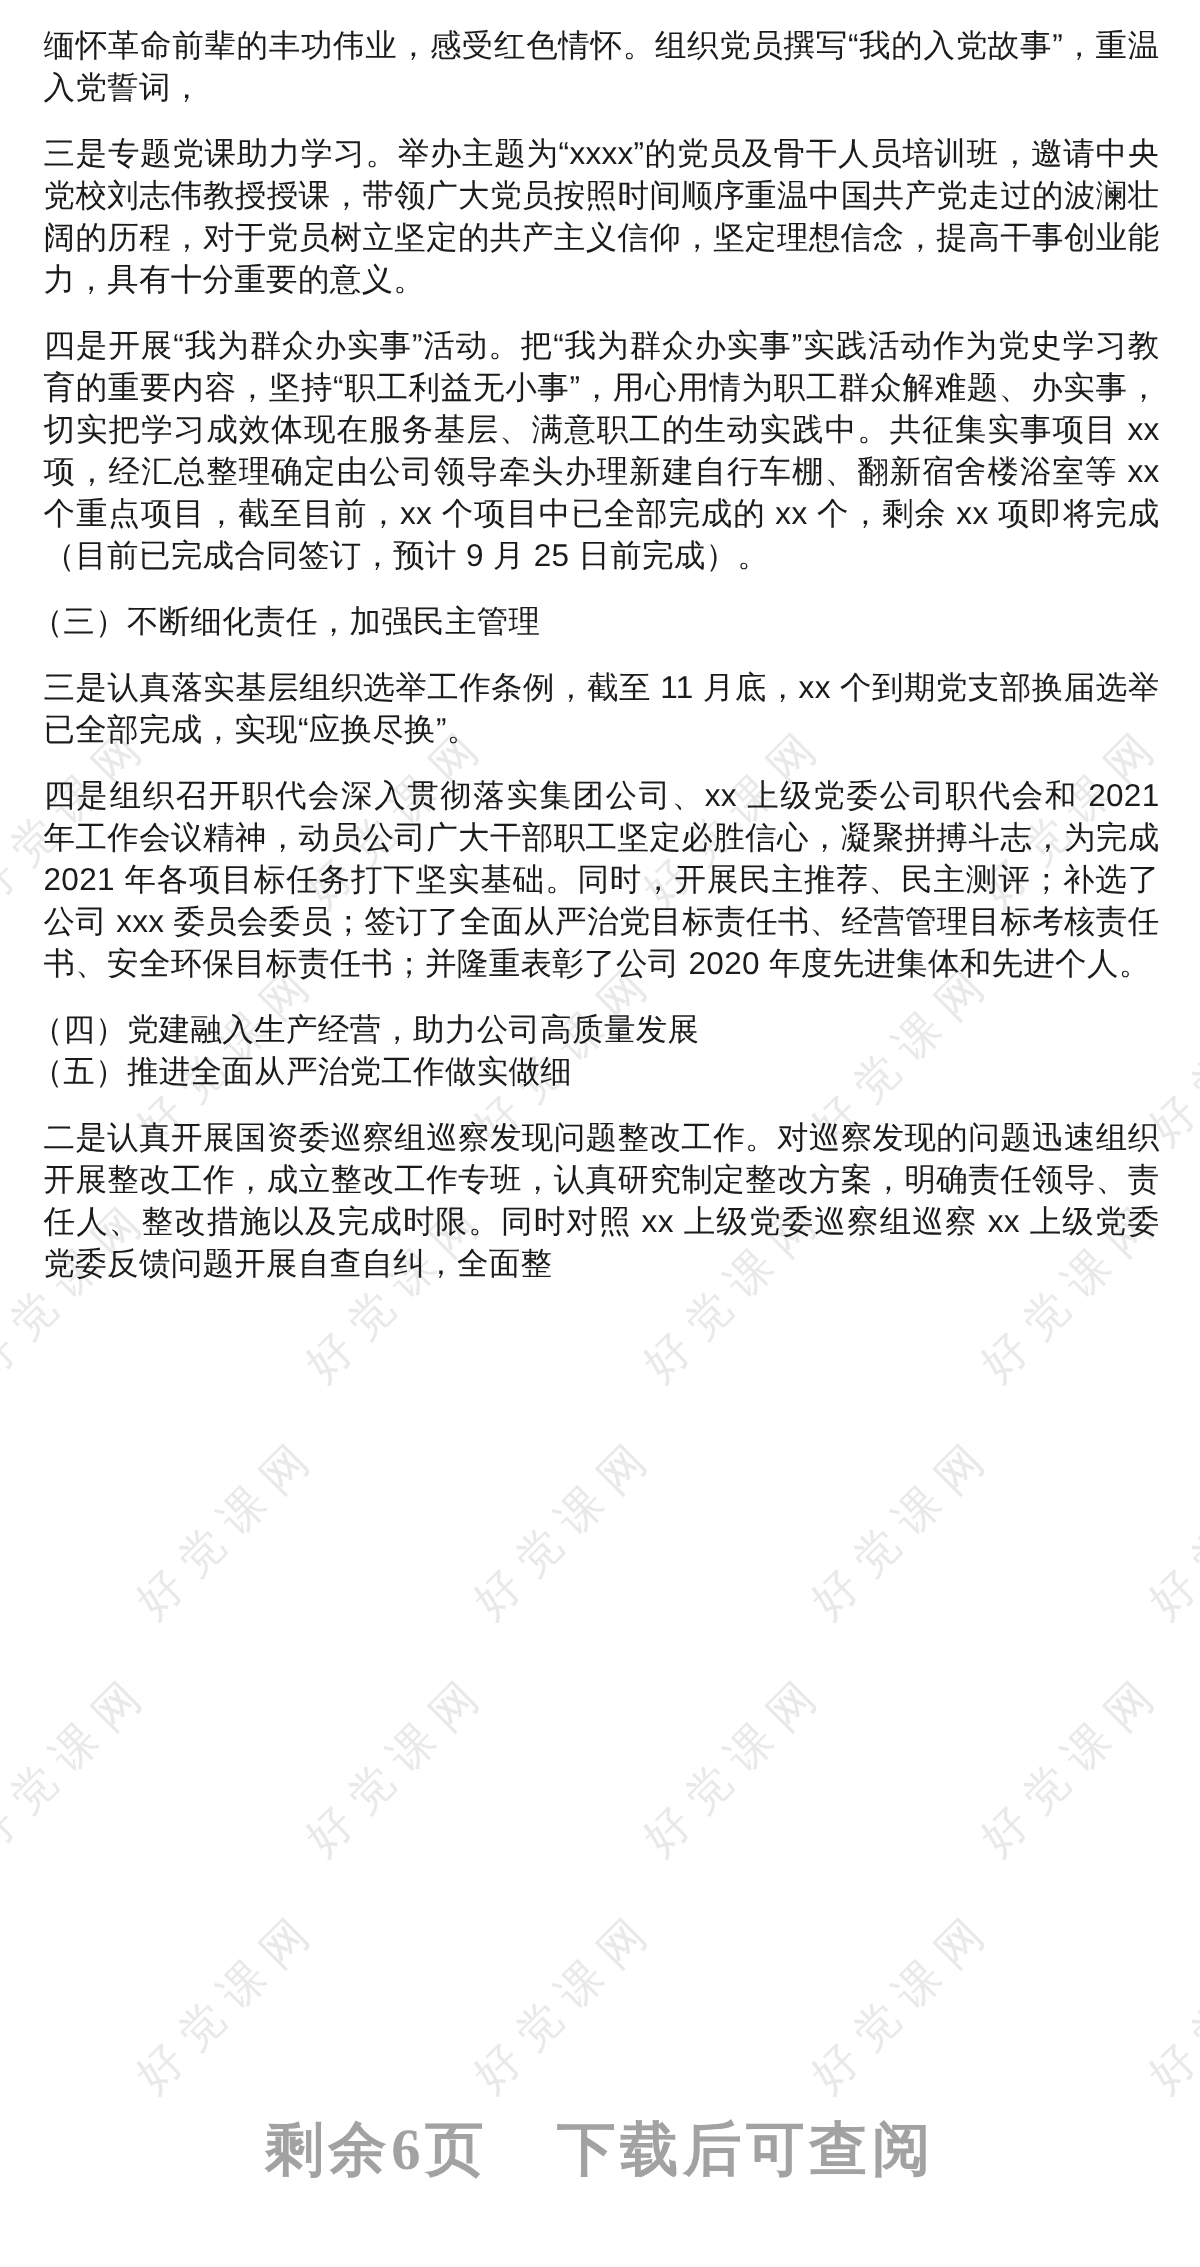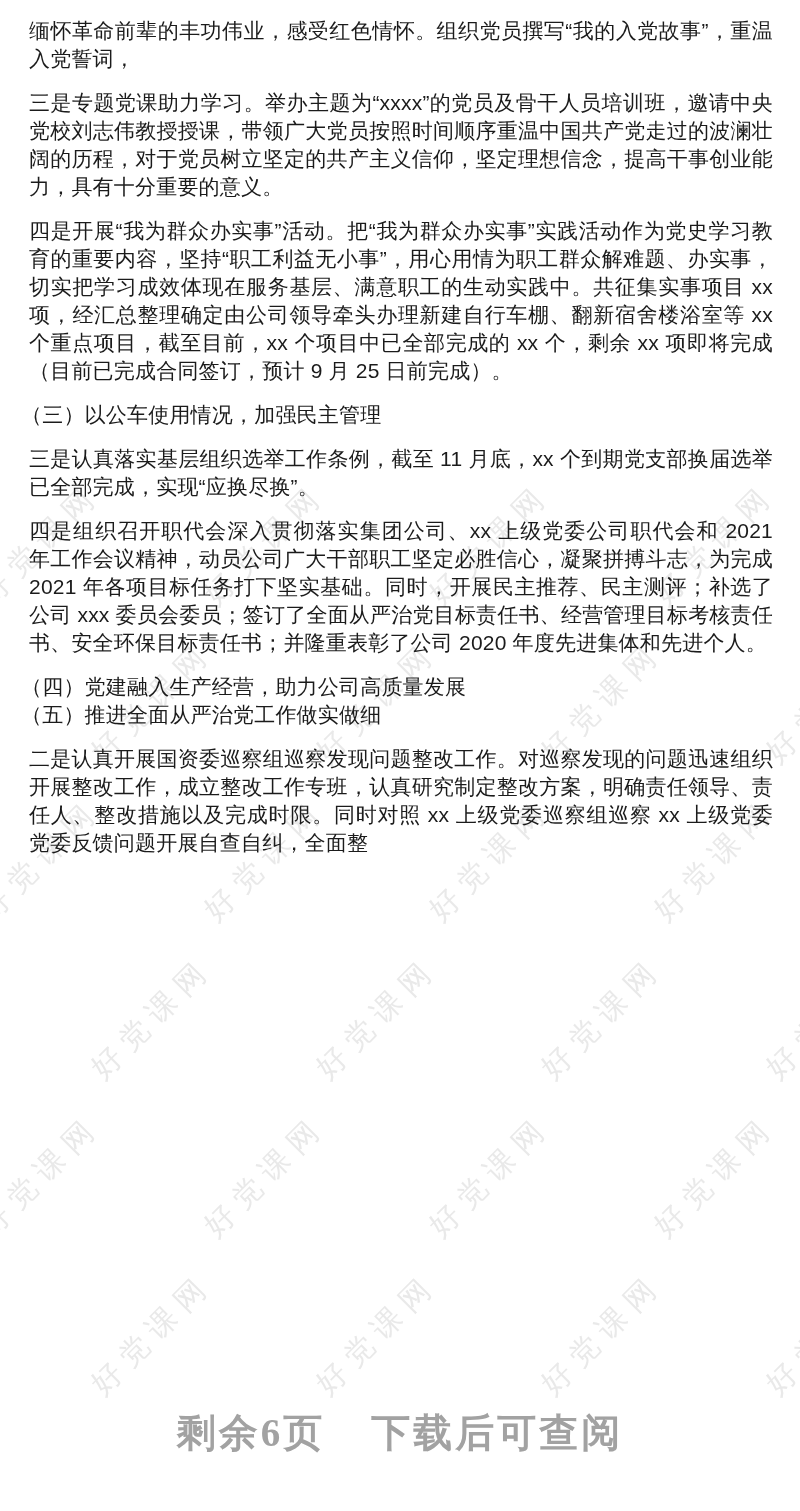--- a/index.html
+++ b/index.html
@@ -101,21 +101,21 @@
       <span class="wm" style="left: 645px; top: 1217px;">好党课网</span>
       <span class="wm" style="left: 82px; top: 1375px;">好党课网</span>
       <span class="wm" style="left: 307px; top: 1375px;">好党课网</span>
       <span class="wm" style="left: 532px; top: 1375px;">好党课网</span>
       <span class="wm" style="left: 757px; top: 1375px;">好党课网</span>
     </div>
   <div id="doc-body">
       <p class="para">缅怀革命前辈的丰功伟业，感受红色情怀。组织党员撰写“我的入党故事”，重温入党誓词，</p>
       <p class="para">三是专题党课助力学习。举办主题为“xxxx”的党员及骨干人员培训班，邀请中央党校刘志伟教授授课，带领广大党员按照时间顺序重温中国共产党走过的波澜壮阔的历程，对于党员树立坚定的共产主义信仰，坚定理想信念，提高干事创业能力，具有十分重要的意义。</p>
       <p class="para">四是开展“我为群众办实事”活动。把“我为群众办实事”实践活动作为党史学习教育的重要内容，坚持“职工利益无小事”，用心用情为职工群众解难题、办实事，切实把学习成效体现在服务基层、满意职工的生动实践中。共征集实事项目 xx 项，经汇总整理确定由公司领导牵头办理新建自行车棚、翻新宿舍楼浴室等 xx 个重点项目，截至目前，xx 个项目中已全部完成的 xx 个，剩余 xx 项即将完成（目前已完成合同签订，预计 9 月 25 日前完成）。</p>
-      <p class="heading">（三）以公车使用情况，加强民主管理</p>
+      <p class="heading">（三）不断细化责任，加强民主管理</p>
       <p class="para">三是认真落实基层组织选举工作条例，截至 11 月底，xx 个到期党支部换届选举已全部完成，实现“应换尽换”。</p>
       <p class="para">四是组织召开职代会深入贯彻落实集团公司、xx 上级党委公司职代会和 2021 年工作会议精神，动员公司广大干部职工坚定必胜信心，凝聚拼搏斗志，为完成 2021 年各项目标任务打下坚实基础。同时，开展民主推荐、民主测评；补选了公司 xxx 委员会委员；签订了全面从严治党目标责任书、经营管理目标考核责任书、安全环保目标责任书；并隆重表彰了公司 2020 年度先进集体和先进个人。</p>
       <p class="heading">（四）党建融入生产经营，助力公司高质量发展</p>
       <p class="heading">（五）推进全面从严治党工作做实做细</p>
       <p class="para">二是认真开展国资委巡察组巡察发现问题整改工作。对巡察发现的问题迅速组织开展整改工作，成立整改工作专班，认真研究制定整改方案，明确责任领导、责任人、整改措施以及完成时限。同时对照 xx 上级党委巡察组巡察 xx 上级党委党委反馈问题开展自查自纠，全面整</p>
     </div>
   <div id="banner">
     <span class="remain">剩余6页</span><span class="hint">下载后可查阅</span>
   </div>
 </div>

